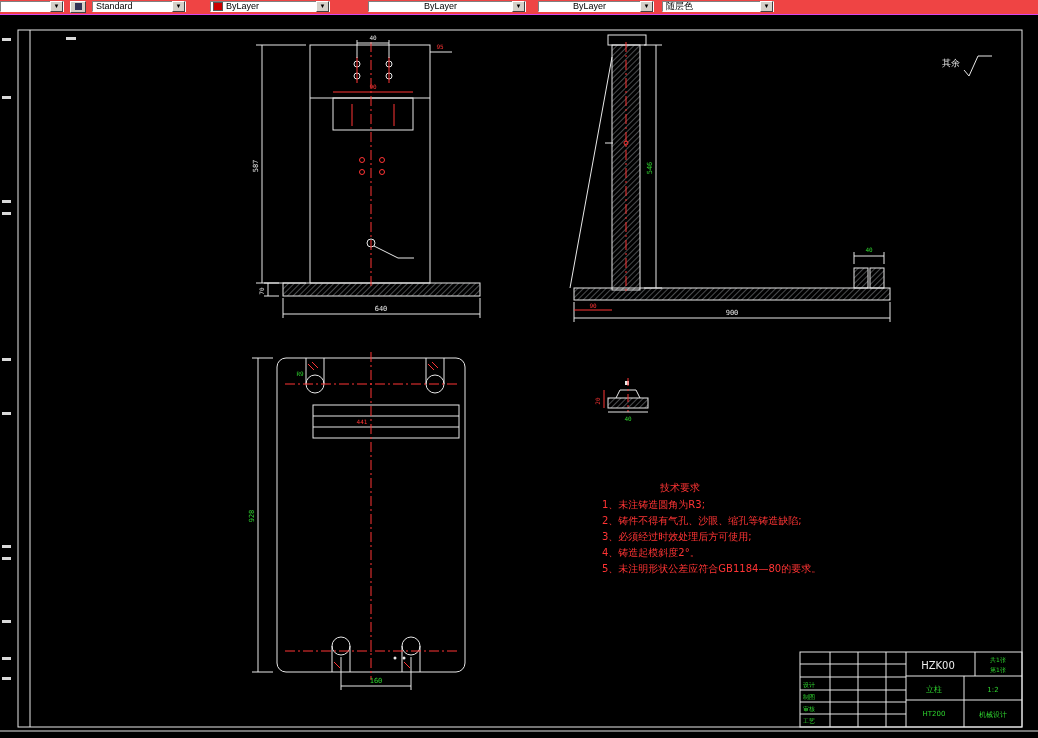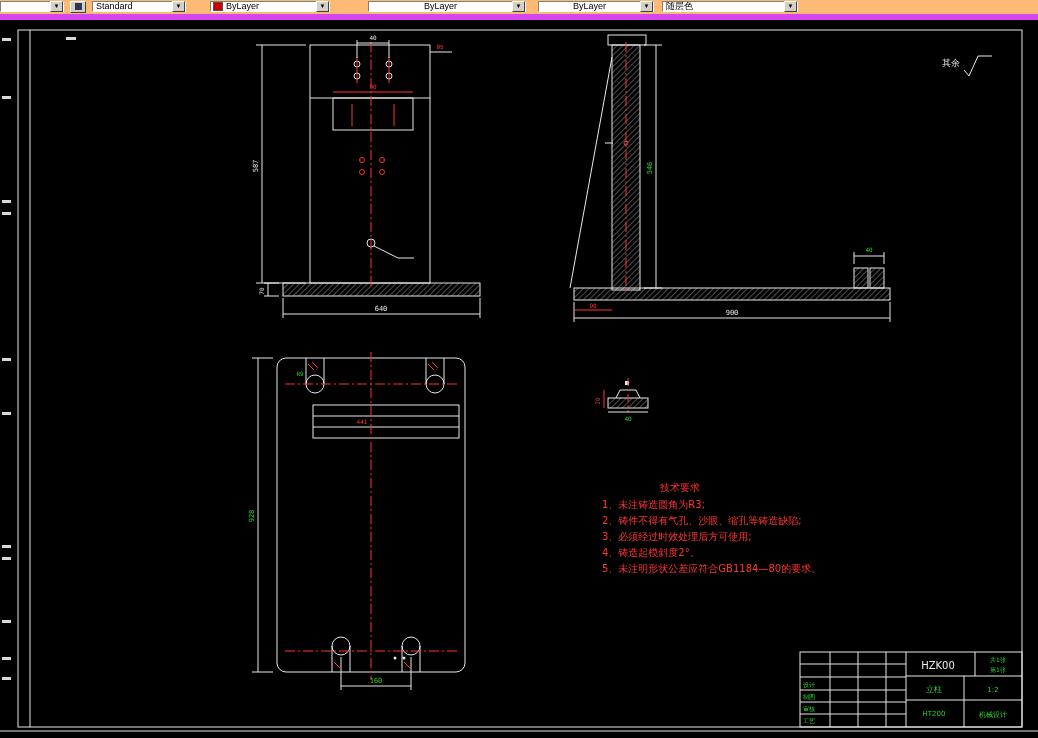--- a/index.html
+++ b/index.html
@@ -1,21 +1,21 @@
 <!DOCTYPE html>
 <html><head>
 <meta charset="utf-8">
 <style>
   html,body{margin:0;padding:0;background:#000;}
   .app{position:relative;width:1038px;height:738px;background:#000;overflow:hidden;
        font-family:"Liberation Sans",sans-serif;}
 
   
-  .toolbar{position:absolute;top:0;left:0;width:1038px;height:14px;background:#fdba74;
-           border-bottom:6px solid #d946ef;z-index:5;}
+  .toolbar{position:absolute;top:0;left:0;width:1038px;height:14px;background:#ef4444;
+           border-bottom:1px solid #d946ef;z-index:5;}
   .combo{position:absolute;top:1px;height:11px;background:#fff;
          border:1px solid;border-color:#808080 #fff #fff #808080;
          display:flex;align-items:center;box-sizing:border-box;}
   .combo-text{flex:1;font-size:9px;line-height:9px;padding:0 3px;color:#000;
               white-space:nowrap;overflow:hidden;}
   .combo-arrow{width:11px;height:9px;background:#d4d0c8;
                border:1px solid;border-color:#fff #404040 #404040 #fff;
                font-size:6px;line-height:8px;text-align:center;color:#000;flex:none;}
   .chip{width:8px;height:7px;background:#cc0000;border:1px solid #555;margin-left:2px;flex:none;}
   .tb-button{position:absolute;top:1px;left:70px;width:16px;height:12px;background:#d4d0c8;
@@ -56,21 +56,21 @@
       <span class="combo-arrow">▼</span>
     </div>
     <div class="combo" style="left:368px;width:158px;">
       <span class="combo-text" style="text-align:center;">ByLayer</span>
       <span class="combo-arrow">▼</span>
     </div>
     <div class="combo" style="left:538px;width:116px;">
       <span class="combo-text" style="text-align:center;">ByLayer</span>
       <span class="combo-arrow">▼</span>
     </div>
-    <div class="combo" style="left:662px;width:136px;">
+    <div class="combo" style="left:662px;width:112px;">
       <span class="combo-text">随层色</span>
       <span class="combo-arrow">▼</span>
     </div>
   </div>
 
   <svg width="1038" height="738" viewBox="0 0 1038 738" style="position:absolute;top:0;left:0;">
     <defs>
       <pattern id="hatch" patternUnits="userSpaceOnUse" width="4" height="4" patternTransform="rotate(45)">
         <line x1="0" y1="0" x2="0" y2="4" stroke="#b9bec4" stroke-width="0.8"></line>
       </pattern>

